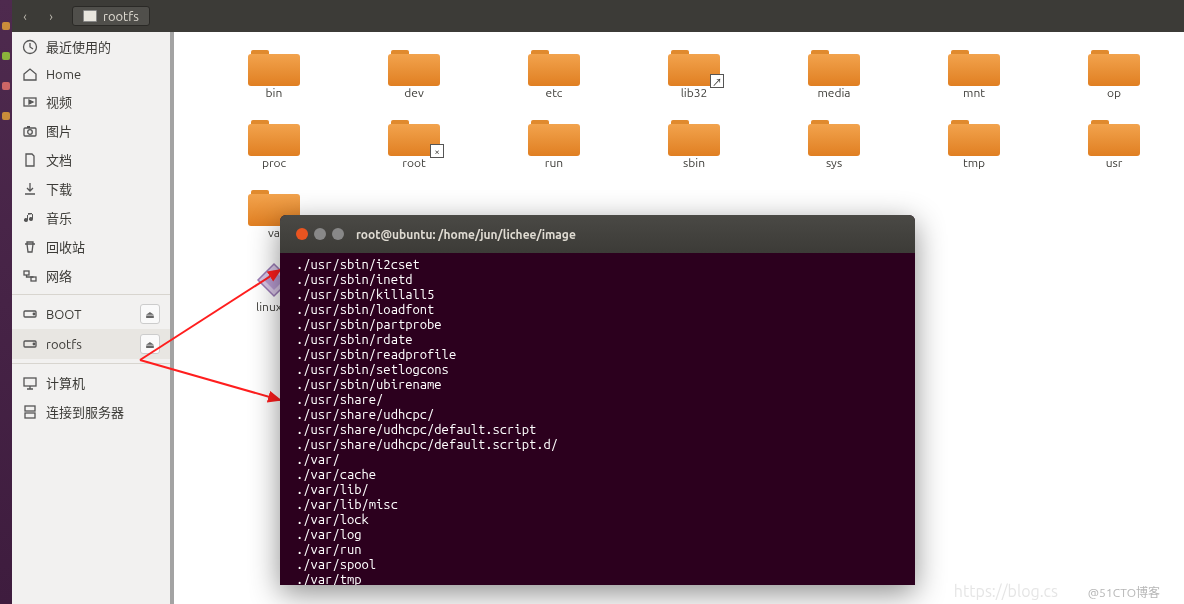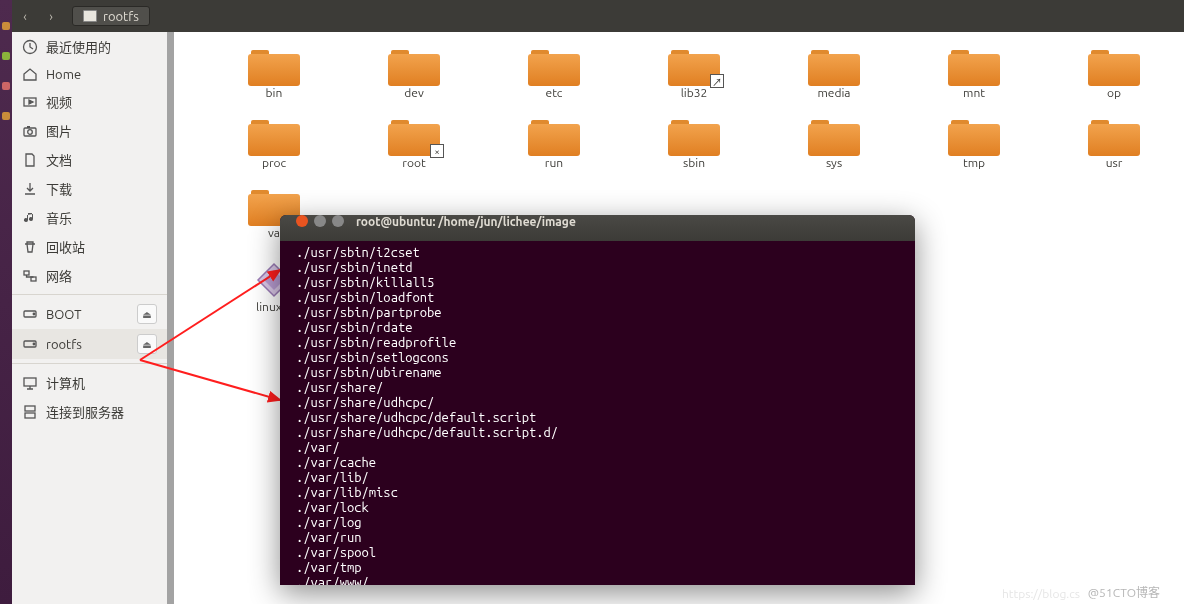--- a/index.html
+++ b/index.html
@@ -15,21 +15,21 @@
 
 .topbar { position:absolute; left:12px; top:0; right:0; height:32px;
   background:#3c3b37; display:flex; align-items:center; color:#dfdbd2; font-size:13px; }
 .topbar .nav-btn { width:26px; text-align:center; color:#bcb8ae; cursor:pointer; }
 .pathbox { margin-left:8px; background:#504f4b; border:1px solid #2a2926; padding:2px 10px;
   border-radius:3px; display:flex; align-items:center; gap:6px; }
 .pathbox .drv { width:14px;height:12px;background:#e8e5de;border:1px solid #888;border-radius:1px; }
 
 
 .sidebar { position:absolute; left:12px; top:32px; width:162px; bottom:0;
-  background:#f2f1f0; border-right:7px solid #a3a3a3; font-size:13px; color:#3c3b37;
+  background:#f2f1f0; border-right:4px solid #a3a3a3; font-size:13px; color:#3c3b37;
   overflow:hidden; }
 .sb-item { display:flex; align-items:center; gap:8px; padding:5px 10px; cursor:pointer; }
 .sb-item.active { background:#e8e6e2; }
 .sb-sep { height:1px; background:#d8d5cf; margin:4px 0; }
 .sb-icon { width:16px; height:16px; color:#555; display:flex; align-items:center; justify-content:center; }
 .sb-item .eject { margin-left:auto; width:20px;height:20px;border:1px solid #ccc;border-radius:3px;
   display:flex;align-items:center;justify-content:center;font-size:10px;color:#666;background:#fafafa;}
 
 
 .content { position:absolute; left:174px; top:32px; right:0; bottom:0; background:#fff; }
@@ -44,33 +44,33 @@
 .folder .badge { position:absolute; right:-4px; bottom:-2px; width:14px;height:14px;
   background:#fff;border:1px solid #555;font-size:10px;display:flex;align-items:center;justify-content:center;z-index:2;}
 .linuxrc-ico { width:44px;height:40px; display:flex; align-items:center; justify-content:center; position:relative; }
 .linuxrc-ico svg{width:40px;height:40px;}
 .linuxrc-ico .badge{position:absolute;right:-2px;bottom:-2px;width:14px;height:14px;background:#fff;border:1px solid #555;font-size:10px;display:flex;align-items:center;justify-content:center;}
 
 
 .term { position:absolute; left:280px; top:215px; width:635px; height:370px;
   background:#2c001e; border-radius:6px 6px 0 0; box-shadow:0 8px 30px rgba(0,0,0,.45);
   display:flex; flex-direction:column; overflow:hidden; }
-.term-title { height:26px; background:linear-gradient(180deg,#4a4945,#3c3b37);
-  display:flex; padding:0 16px; gap:6px; color:#dfdbd2; font-size:12px; font-weight:bold;}
+.term-title { height:38px; background:linear-gradient(180deg,#4a4945,#3c3b37);
+  display:flex; align-items:center; padding:0 16px; gap:6px; color:#dfdbd2; font-size:12px; font-weight:bold;}
 .tbtn { width:12px;height:12px;border-radius:50%; }
 .tbtn.close{background:#e95420;} .tbtn.min{background:#888;} .tbtn.max{background:#888;}
 .term-body { flex:1; padding:4px 16px; color:#fff; font-family:"Ubuntu Mono","DejaVu Sans Mono",monospace;
   font-size:13px; line-height:15px; white-space:pre; overflow:hidden; }
 
 
 .annot { position:absolute; left:130px; top:265px; width:160px; height:140px; pointer-events:none; }
 
 
 .wm { position:absolute; right:24px; bottom:4px; font-size:12px; color:rgba(120,120,120,.55); }
-.wm2 { position:absolute; right:104px; bottom:4px; font-size:12px; color:rgba(180,180,180,.35); }
+.wm2 { position:absolute; right:126px; bottom:4px; font-size:16px; color:rgba(180,180,180,.35); }
 </style>
 </head>
 <body>
 
 <div class="launcher">
   <div></div>
     <div></div>
     <div></div>
     <div></div>
 </div>

